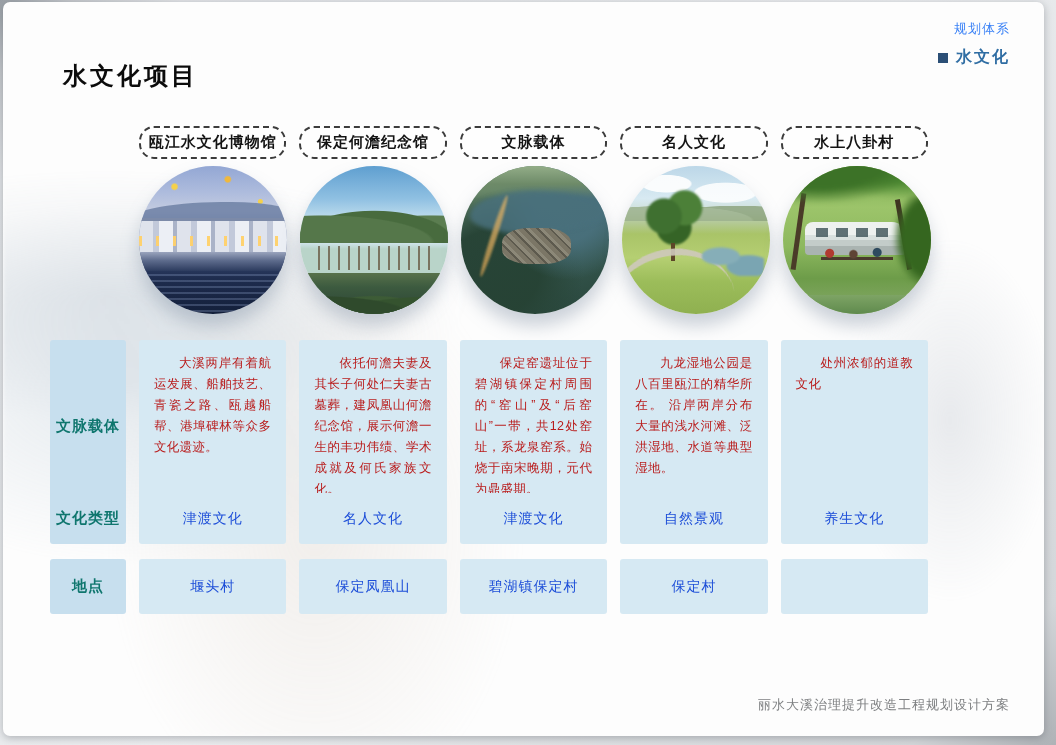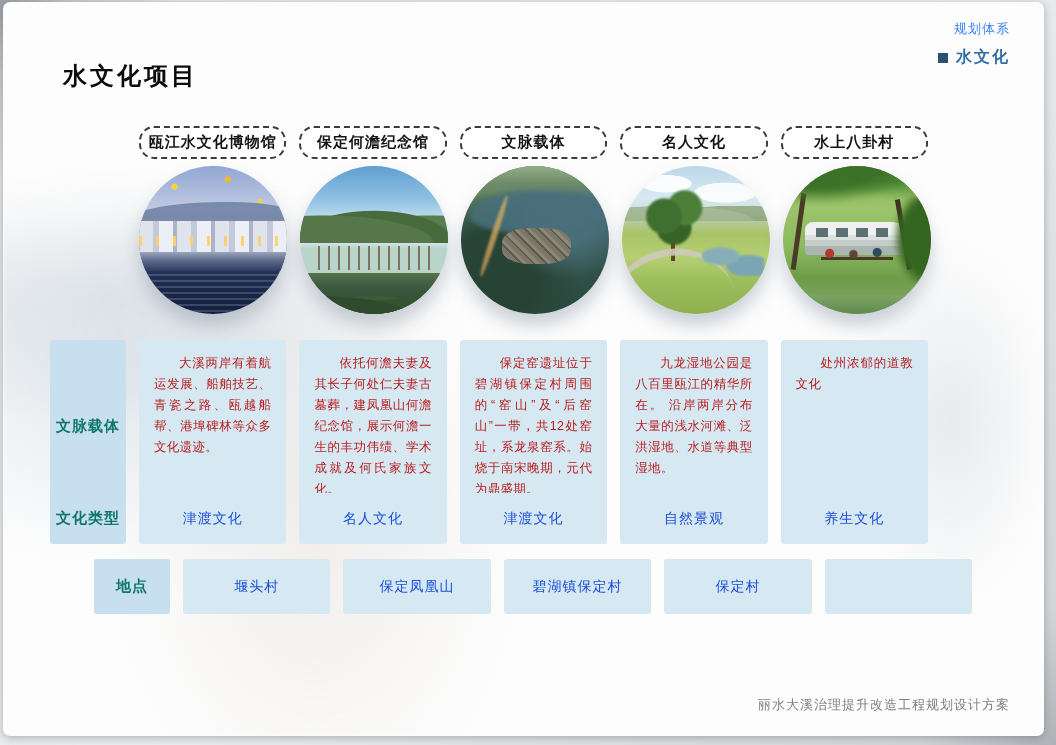--- a/index.html
+++ b/index.html
@@ -28,21 +28,21 @@
   .crumb-cur{margin-top:9px;font-size:16px;font-weight:bold;color:#2f6da3;letter-spacing:2px;display:flex;align-items:center;justify-content:flex-end;gap:8px;}
   .bullet{width:10px;height:10px;background:#2b4f76;display:inline-block;}
   
   .title{position:absolute;left:44px;top:42px;margin:16px;font-size:24px;font-weight:bold;color:#0b0b0b;letter-spacing:3px;}
   
   .row{position:absolute;left:47px;width:878px;display:grid;grid-template-columns:76px repeat(5,1fr);column-gap:13px;}
   .row-labels{top:124px;height:31px;}
   .row-photos{top:162px;height:152px;}
   .row-carrier{top:338px;height:150px;}
   .row-type{top:491px;height:51px;}
-  .row-loc{top:557px;height:55px;margin-left:44px;}
+  .row-loc{top:557px;height:55px;}
   .chip{
     height:29px;border:2px dashed #3c3c3c;border-radius:15px;
     display:flex;align-items:center;justify-content:center;
     font-size:15px;font-weight:bold;color:#141414;background:rgba(255,255,255,.65);
     white-space:nowrap;letter-spacing:1px;
   }
   .photo-cell{display:flex;align-items:center;justify-content:center;}
   .circle{
     width:148px;height:148px;border-radius:50%;overflow:hidden;position:relative;
     box-shadow:0 12px 18px rgba(110,125,150,.35);

